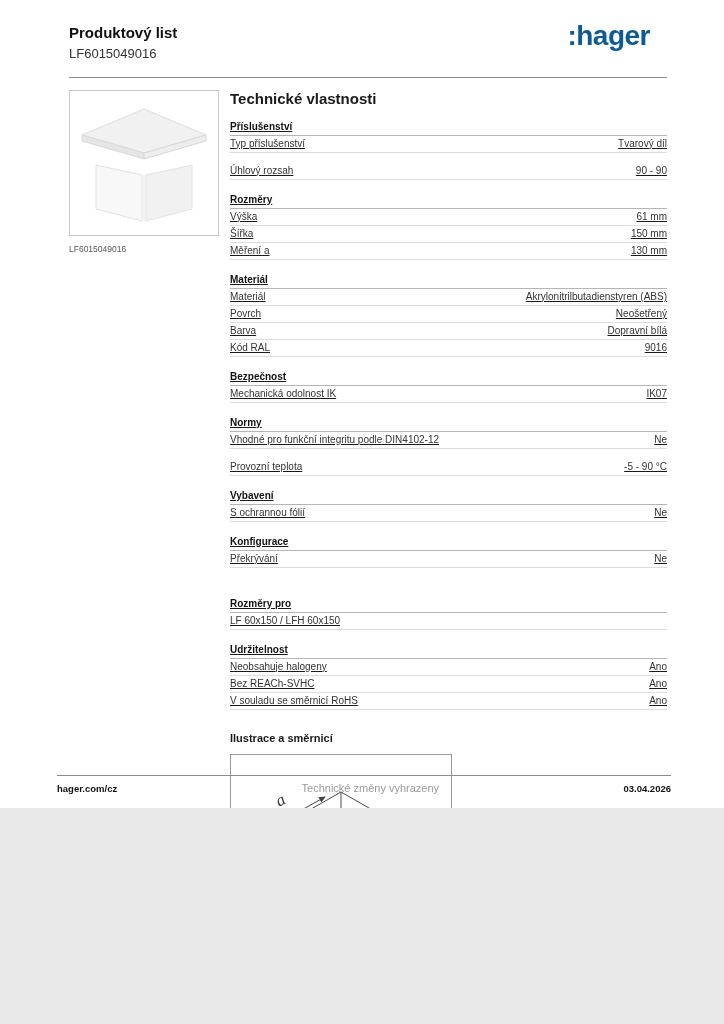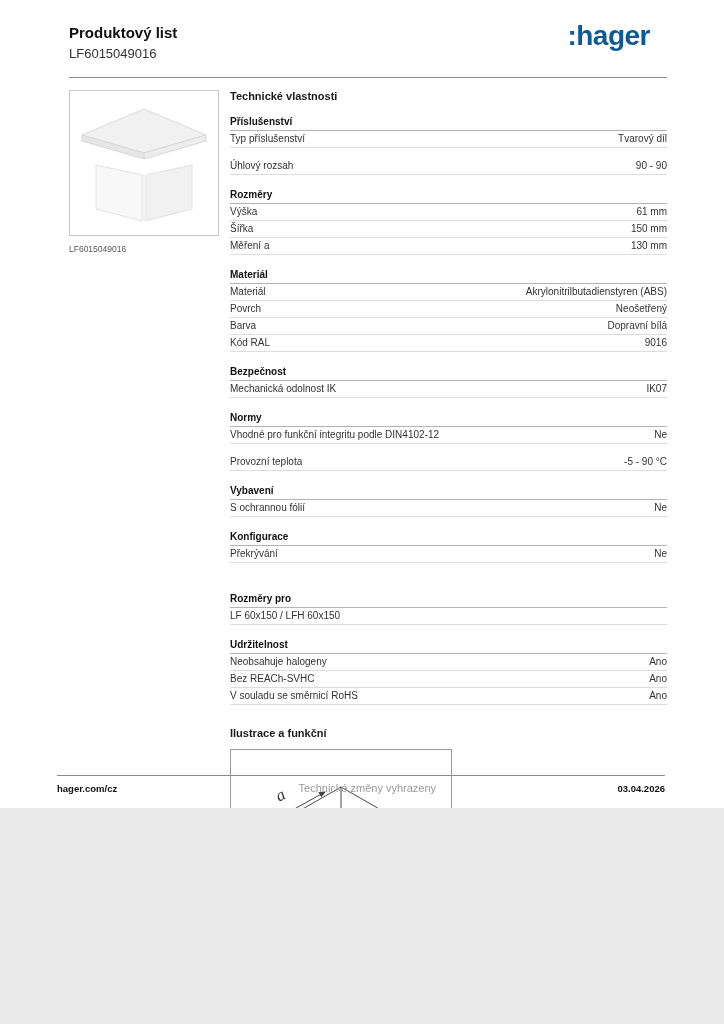--- a/index.html
+++ b/index.html
@@ -13,33 +13,33 @@
   .logo { position:absolute; right:74px; top:20px; font-size:28px; font-weight:bold; letter-spacing:-0.5px; }
   .header-rule { margin:16px 57px 0; border-top:1px solid #8c8c8c; }
 
   .main { display:flex; padding:12px 57px 0; align-items:flex-start; }
   .left-col { width:150px; flex:none; }
   .img-box { width:150px; height:146px; border:1px solid #c9c9c9; background:#fff;
              display:flex; align-items:center; justify-content:center; }
   .img-caption { font-size:8.5px; color:#555; margin-top:8px; }
 
   .right-col { flex:1; margin-left:11px; }
-  .tech-title { font-size:11px; font-weight:bold; margin-bottom:2px; }
-  .section { margin-top:10px; }
+  .tech-title { font-size:15px; font-weight:bold; margin-bottom:2px; }
+  .section { margin-top:10px;text-decoration:underline; }
   .section.extra-gap { margin-top:26px; }
   .sec-heading { font-size:10px; font-weight:bold; line-height:11px; padding:4px 0 3px;
                  border-bottom:1px solid #b5b5b5; color:#111; }
   .row { display:flex; justify-content:space-between; gap:20px; font-size:10px; line-height:11px;
          padding:2px 0 3px; border-bottom:1px solid #ddd; color:#333; }
   .row .val { text-align:right; white-space:nowrap; }
 
   .illustration-title { font-size:11px; font-weight:bold; margin-top:22px; }
   .illus-box { width:222px; height:228px; border:1px solid #999; margin-top:10px; background:#fff; }
 
-  .footer { position:absolute; left:57px; right:59px; bottom:14px; }
+  .footer { position:absolute; left:57px; right:53px; bottom:14px; }
   .footer-rule { border-top:1px solid #8c8c8c; margin-bottom:6px; }
   .footer-row { display:flex; justify-content:space-between; align-items:baseline; font-size:9.5px; }
   .footer-left { font-weight:bold; color:#111; text-decoration:none; }
   .footer-center { color:#999; font-size:11px; }
   .footer-right { font-weight:bold; color:#111; }
 </style>
 </head>
 <body>
 
 <div class="page">
@@ -177,21 +177,21 @@
         <div class="row">
           <span class="lbl">Bez REACh-SVHC</span>
           <span class="val">Ano</span>
         </div>
         <div class="row">
           <span class="lbl">V souladu se směrnicí RoHS</span>
           <span class="val">Ano</span>
         </div>
       </div>
 
-      <div class="illustration-title">Ilustrace a funkční</div>
+      <div class="illustration-title">Ilustrace a směrnicí</div>
       <div class="illus-box">
         <svg width="220" height="226" viewBox="0 0 220 226">
           <defs>
             <marker id="ah" markerWidth="8" markerHeight="8" refX="6" refY="3" orient="auto-start-reverse">
               <path d="M0,0 L7,3 L0,6 z" fill="#444"></path>
             </marker>
           </defs>
           <g fill="none" stroke="#4a4a4a" stroke-width="1" stroke-linejoin="round">
 
             <polygon points="14,92 110,37 206,92 110,106"></polygon>

